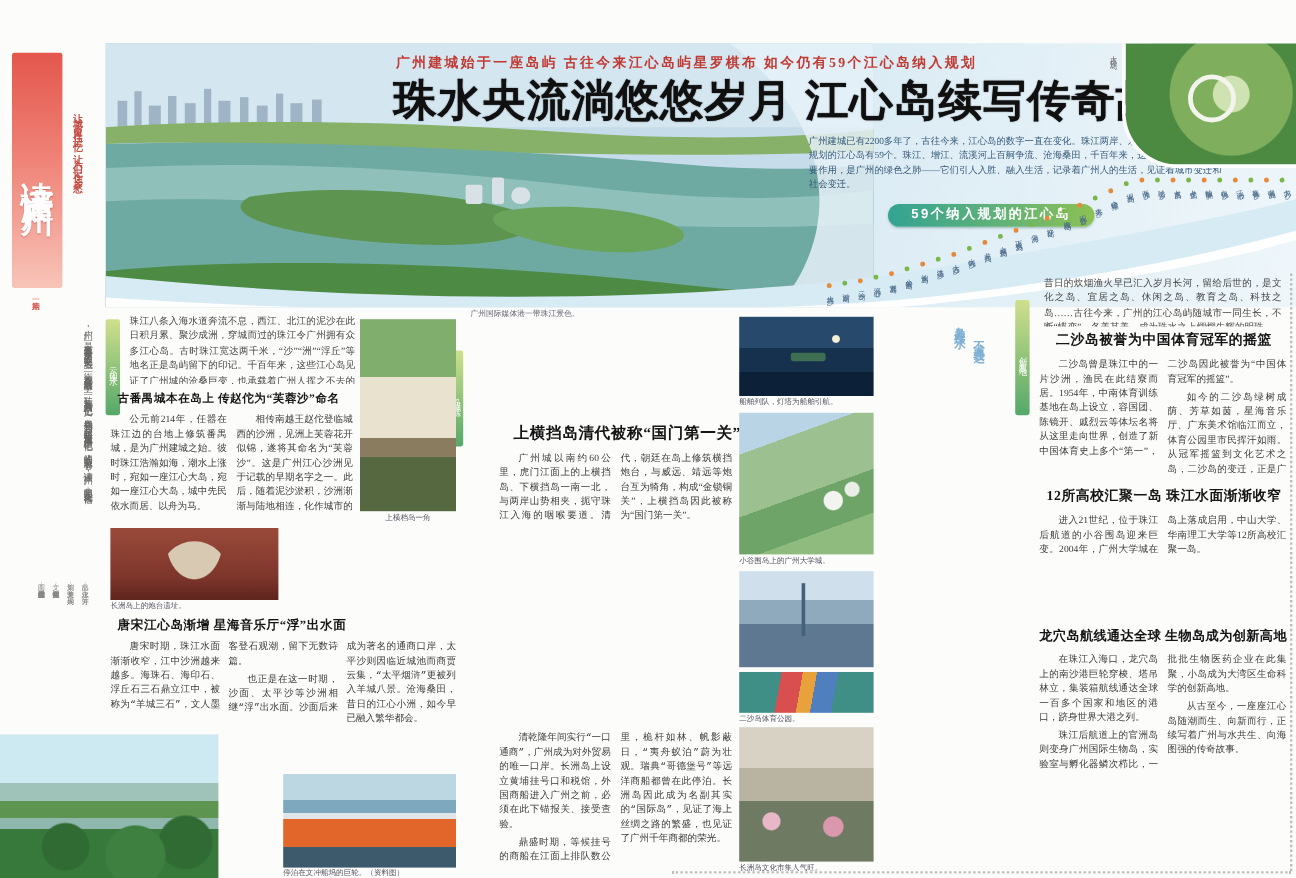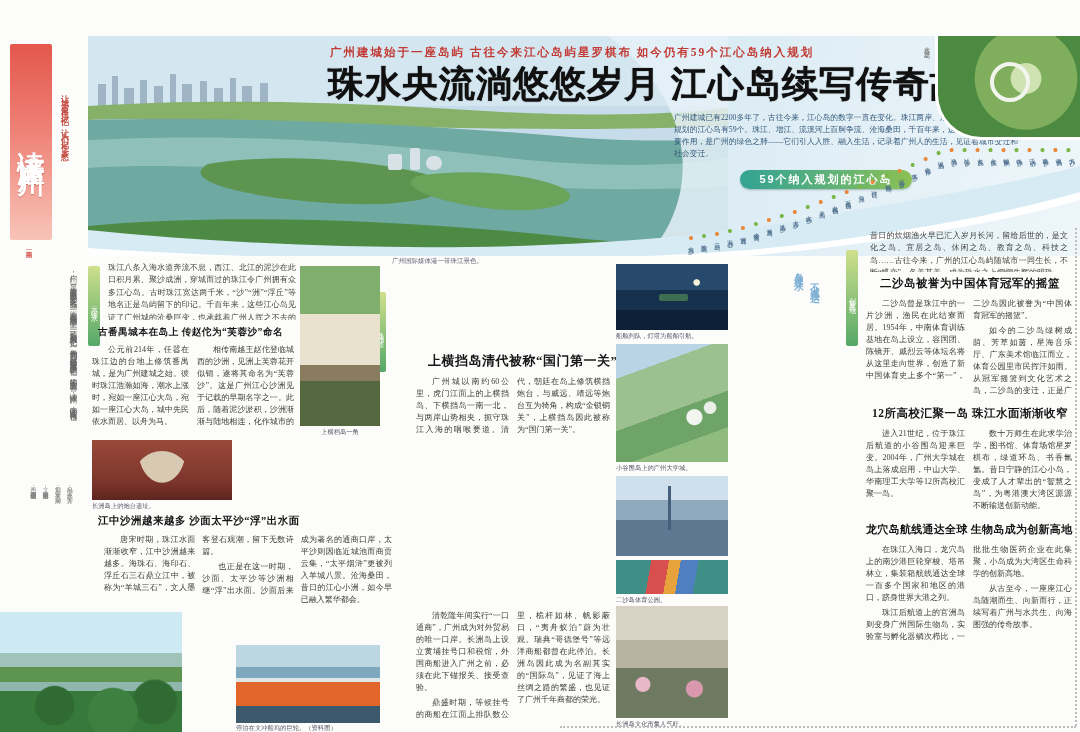--- a/index.html
+++ b/index.html
@@ -307,34 +307,34 @@
   <div class="cap" style="position:absolute;left:300px;top:428px;width:80px;text-align:center;" data-interactable="false">上横档岛一角</div>
   <div class="art-h" style="position:absolute;left:98px;top:326px;font-size:9.6px;letter-spacing:.5px;" data-interactable="false">古番禺城本在岛上 传赵佗为“芙蓉沙”命名</div>
   <div class="body2" style="position:absolute;left:92px;top:344px;width:202px;height:92px;column-count:2;" data-interactable="false">
       <p data-interactable="false">公元前214年，任嚣在珠江边的台地上修筑番禺城，是为广州建城之始。彼时珠江浩瀚如海，潮水上涨时，宛如一座江心大岛，宛如一座江心大岛，城中先民依水而居、以舟为马。</p>
       <p data-interactable="false">相传南越王赵佗登临城西的沙洲，见洲上芙蓉花开似锦，遂将其命名为“芙蓉沙”。这是广州江心沙洲见于记载的早期名字之一。此后，随着泥沙淤积，沙洲渐渐与陆地相连，化作城市的一部分，只留下地名供后人追想。</p>
     </div>
   <div class="ph f-brick" style="left:92px;top:440px;width:140px;height:60px;" data-interactable="false"></div>
   <div class="cap" style="position:absolute;left:92px;top:502px;width:200px;" data-interactable="false">长洲岛上的炮台遗址。</div>
   <div class="cap" style="position:absolute;left:240px;top:445px;width:54px;height:50px;" data-interactable="false"></div>
 
-  <div class="art-h" style="position:absolute;left:98px;top:514px;font-size:10.5px;letter-spacing:.5px;" data-interactable="false">江中沙洲越来越多 沙面太平沙“浮”出水面</div>
-  <div class="body2" style="position:absolute;left:104px;top:534px;width:288px;height:74px;column-count:3;column-gap:7px;" data-interactable="false">
+  <div class="art-h" style="position:absolute;left:98px;top:514px;font-size:10.5px;letter-spacing:.5px;" data-interactable="false">唐宋江心岛渐增 星海音乐厅“浮”出水面</div>
+  <div class="body2" style="position:absolute;left:92px;top:534px;width:288px;height:74px;column-count:3;column-gap:7px;font-family:Liberation Mono, monospace;" data-interactable="false">
       <p data-interactable="false">唐宋时期，珠江水面渐渐收窄，江中沙洲越来越多。海珠石、海印石、浮丘石三石鼎立江中，被称为“羊城三石”，文人墨客登石观潮，留下无数诗篇。</p>
       <p data-interactable="false">也正是在这一时期，沙面、太平沙等沙洲相继“浮”出水面。沙面后来成为著名的通商口岸，太平沙则因临近城池而商贾云集，“太平烟浒”更被列入羊城八景。沧海桑田，昔日的江心小洲，如今早已融入繁华都会。</p>
     </div>
   <div class="ph f-forest" style="left:0;top:612px;width:182px;height:120px;" data-interactable="false"></div>
   <div class="ph f-ship" style="left:236px;top:645px;width:144px;height:78px;" data-interactable="false"></div>
   <div class="cap" style="position:absolute;left:236px;top:724px;width:144px;" data-interactable="false">停泊在文冲船坞的巨轮。（资料图）</div>
 
   <div class="art-h" style="position:absolute;left:428px;top:352px;font-size:13px;letter-spacing:.5px;" data-interactable="false">上横挡岛清代被称“国门第一关”</div>
   <div class="body2" style="position:absolute;left:416px;top:376px;width:194px;height:202px;column-count:2;" data-interactable="false">
       <p data-interactable="false">广州城以南约60公里，虎门江面上的上横挡岛、下横挡岛一南一北，与两岸山势相夹，扼守珠江入海的咽喉要道。清代，朝廷在岛上修筑横挡炮台，与威远、靖远等炮台互为犄角，构成“金锁铜关”，上横挡岛因此被称为“国门第一关”。</p>
     </div>
-  <div class="body2" style="position:absolute;left:416px;top:610px;width:194px;height:118px;column-count:2;" data-interactable="false">
+  <div class="body2" style="position:absolute;left:416px;top:610px;width:194px;height:118px;column-count:2;font-family:Liberation Mono, monospace;" data-interactable="false">
       <p data-interactable="false">清乾隆年间实行“一口通商”，广州成为对外贸易的唯一口岸。长洲岛上设立黄埔挂号口和税馆，外国商船进入广州之前，必须在此下锚报关、接受查验。</p>
       <p data-interactable="false">鼎盛时期，等候挂号的商船在江面上排队数公里，桅杆如林、帆影蔽日，“夷舟蚁泊”蔚为壮观。瑞典“哥德堡号”等远洋商船都曾在此停泊。长洲岛因此成为名副其实的“国际岛”，见证了海上丝绸之路的繁盛，也见证了广州千年商都的荣光。</p>
     </div>
 
   <div class="ph f-night" style="left:616px;top:264px;width:112px;height:66px;" data-interactable="false"></div>
   <div class="cap" style="position:absolute;left:616px;top:332px;width:112px;" data-interactable="false">船舶列队，灯塔为船舶引航。</div>
   <div class="ph f-aerial" style="left:616px;top:344px;width:112px;height:118px;" data-interactable="false"></div>
   <div class="cap" style="position:absolute;left:616px;top:464px;width:112px;" data-interactable="false">小谷围岛上的广州大学城。</div>
   <div class="ph f-sky" style="left:616px;top:476px;width:112px;height:80px;" data-interactable="false"></div>
   <div class="ph f-bridge" style="left:616px;top:560px;width:112px;height:34px;" data-interactable="false"></div>
@@ -344,21 +344,20 @@
 
   <div class="lead" style="position:absolute;left:870px;top:230px;width:198px;height:42px;" data-interactable="false">昔日的炊烟渔火早已汇入岁月长河，留给后世的，是文化之岛、宜居之岛、休闲之岛、教育之岛、科技之岛……古往今来，广州的江心岛屿随城市一同生长，不断“蝶变”，各美其美，成为珠水之上熠熠生辉的明珠。</div>
   <div class="art-h" style="position:absolute;left:880px;top:276px;font-size:11.5px;letter-spacing:.5px;" data-interactable="false">二沙岛被誉为中国体育冠军的摇篮</div>
   <div class="body2" style="position:absolute;left:866px;top:298px;width:206px;height:100px;column-count:2;" data-interactable="false">
       <p data-interactable="false">二沙岛曾是珠江中的一片沙洲，渔民在此结寮而居。1954年，中南体育训练基地在岛上设立，容国团、陈镜开、戚烈云等体坛名将从这里走向世界，创造了新中国体育史上多个“第一”，二沙岛因此被誉为“中国体育冠军的摇篮”。</p>
       <p data-interactable="false">如今的二沙岛绿树成荫、芳草如茵，星海音乐厅、广东美术馆临江而立，体育公园里市民挥汗如雨。从冠军摇篮到文化艺术之岛，二沙岛的变迁，正是广州城市品质提升的生动注脚。</p>
     </div>
   <div class="art-h" style="position:absolute;left:872px;top:406px;font-size:11.5px;letter-spacing:.5px;" data-interactable="false">12所高校汇聚一岛 珠江水面渐渐收窄</div>
   <div class="body2" style="position:absolute;left:866px;top:428px;width:206px;height:84px;column-count:2;" data-interactable="false">
       <p data-interactable="false">进入21世纪，位于珠江后航道的小谷围岛迎来巨变。2004年，广州大学城在岛上落成启用，中山大学、华南理工大学等12所高校汇聚一岛。</p>
-      <p data-interactable="false">数十万师生在此求学治学，图书馆、体育场馆星罗棋布，绿道环岛、书香氤氲。昔日宁静的江心小岛，变成了人才辈出的“智慧之岛”，为粤港澳大湾区源源不断输送创新动能。</p>
     </div>
   <div class="art-h" style="position:absolute;left:866px;top:522px;font-size:11px;letter-spacing:.3px;" data-interactable="false">龙穴岛航线通达全球 生物岛成为创新高地</div>
   <div class="body2" style="position:absolute;left:866px;top:544px;width:206px;height:180px;column-count:2;" data-interactable="false">
       <p data-interactable="false">在珠江入海口，龙穴岛上的南沙港巨轮穿梭、塔吊林立，集装箱航线通达全球一百多个国家和地区的港口，跻身世界大港之列。</p>
       <p data-interactable="false">珠江后航道上的官洲岛则变身广州国际生物岛，实验室与孵化器鳞次栉比，一批批生物医药企业在此集聚，小岛成为大湾区生命科学的创新高地。</p>
       <p data-interactable="false">从古至今，一座座江心岛随潮而生、向新而行，正续写着广州与水共生、向海图强的传奇故事。</p>
     </div>
 
   <div class="dots-v" data-interactable="false"></div>
   <div class="dots-h" data-interactable="false"></div>

